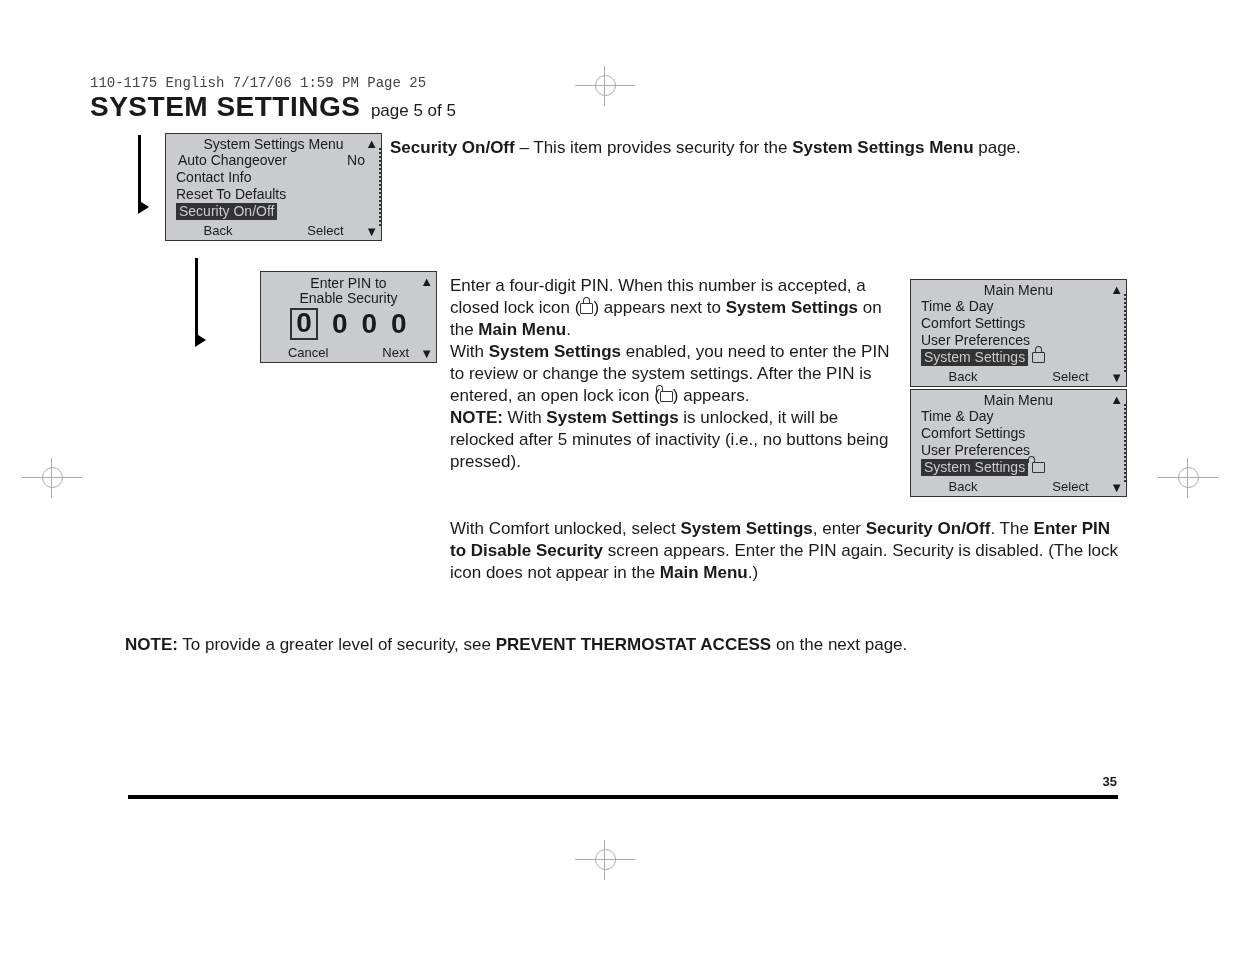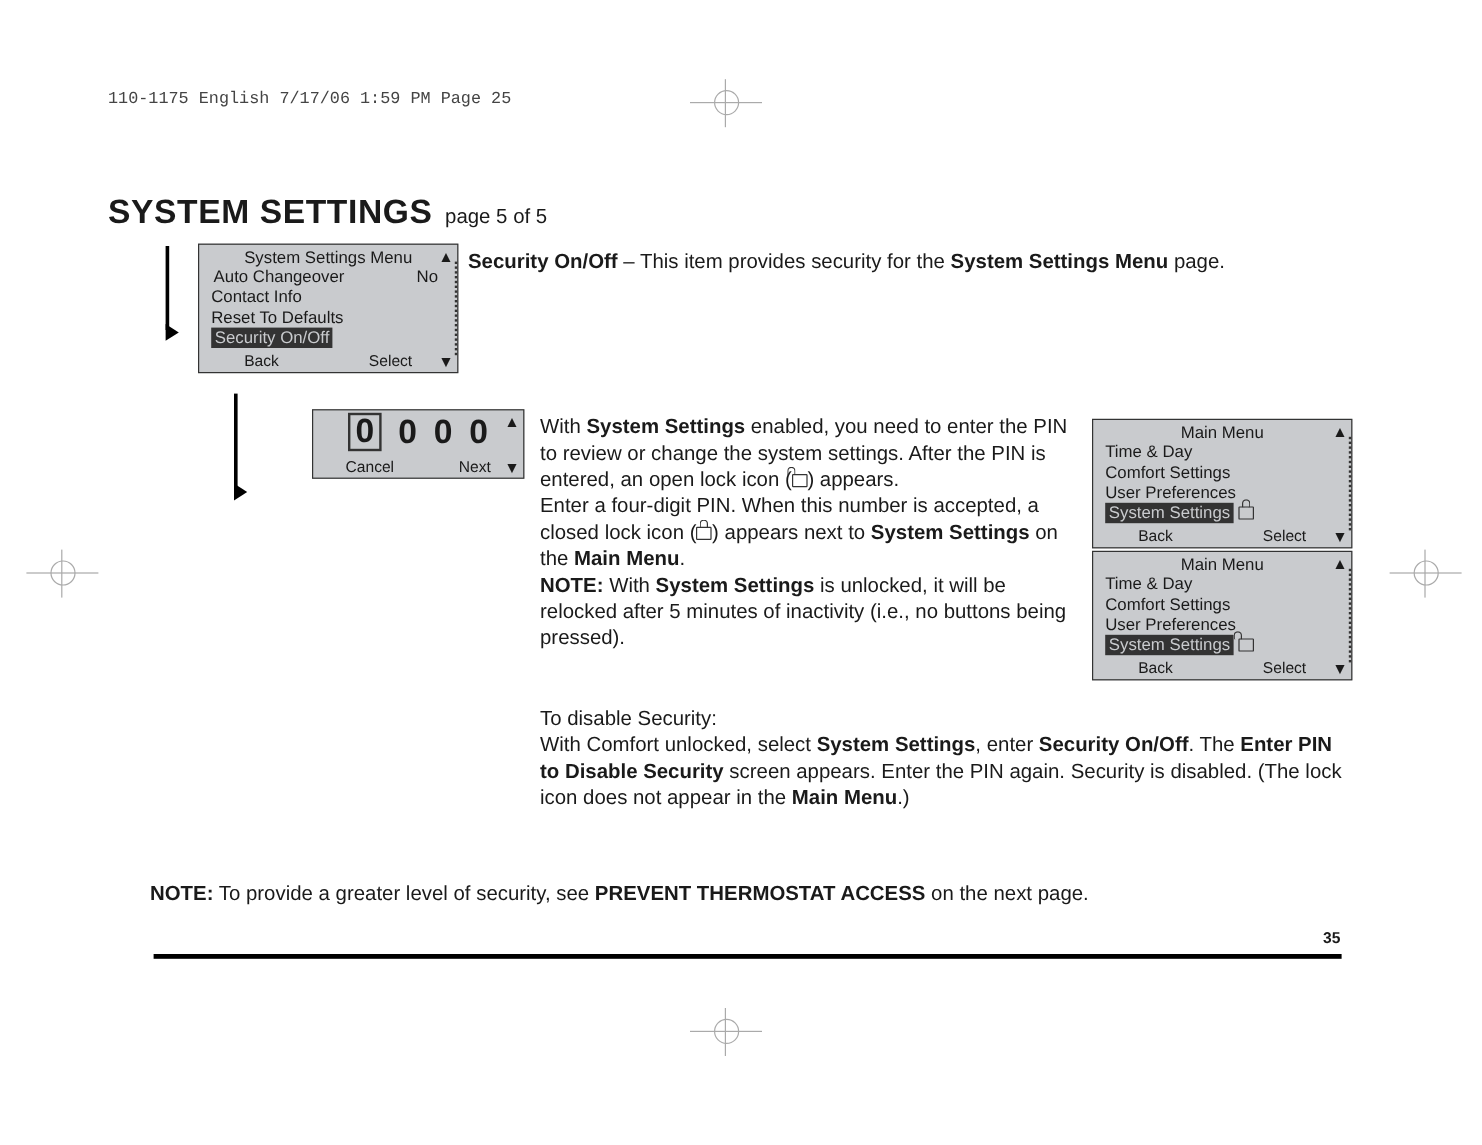--- a/index.html
+++ b/index.html
@@ -15,21 +15,20 @@
   .page {
     position: absolute;
     left: 90px;
     top: 75px;
     width: 1035px;
   }
   .runhead {
     font-family: "Courier New", monospace;
     font-size: 14px;
     color: #444;
-    margin-bottom: 70px;
   }
   h1 {
     font-size: 28px;
     font-weight: 900;
     letter-spacing: 0.5px;
     margin: 0 0 18px 0;
     display: inline;
   }
   .pagelabel { font-size: 17px; font-weight: 400; margin-left: 6px; text-align: right; }
   .content { position: relative; }
@@ -161,38 +160,41 @@
     </div>
 
     <div style="position:absolute;left:105px;top:135px;">
       <div style="border-left:3px solid #000;height:80px;"></div>
       <div class="tri-r" style="left:0;top:75px;"></div>
     </div>
 
     <div class="lcd" style="left:170px; top:148px; width:175px;">
       <span class="lcd-arrow arrow-up">▲</span>
       <span class="lcd-arrow arrow-dn">▼</span>
+      <div class="lcd-title" style="font-size:14px;line-height:15px;padding-top:4px;">
+        <span>Enter PIN to</span><br><span>Enable Security</span>
+      </div>
       <div class="pin-digits">
         <span class="pin-cur">0</span>
         <span>0</span>
         <span>0</span>
         <span>0</span>
       </div>
       <div class="lcd-foot">
         <span>Cancel</span>
         <span>Next</span>
       </div>
     </div>
 
     <div class="body-text" style="position:absolute; left:360px; top:152px; width:448px;">
       <div>
+        <span>Enter a four-digit PIN. When this number is accepted, a closed lock icon (</span><span class="lock-closed"></span><span>) appears next to </span><b>System Settings</b><span> on the </span><b>Main Menu</b><span>.</span>
+      </div>
+      <div>
         <span>With </span><b>System Settings</b><span> enabled, you need to enter the PIN to review or change the system settings. After the PIN is entered, an open lock icon (</span><span class="lock-open"></span><span>) appears.</span>
-      </div>
-      <div>
-        <span>Enter a four-digit PIN. When this number is accepted, a closed lock icon (</span><span class="lock-closed"></span><span>) appears next to </span><b>System Settings</b><span> on the </span><b>Main Menu</b><span>.</span>
       </div>
       <div>
         <b>NOTE:</b><span> With </span><b>System Settings</b><span> is unlocked, it will be relocked after 5 minutes of inactivity (i.e., no buttons being pressed).</span>
       </div>
     </div>
 
     <div class="lcd" style="left:820px; top:156px; width:215px;">
       <span class="lcd-arrow arrow-up">▲</span>
       <span class="lcd-arrow arrow-dn">▼</span>
       <div class="lcd-dashes"></div>
@@ -220,27 +222,26 @@
         <div>User Preferences</div>
         <div><span class="lcd-sel">System Settings</span> <span class="lock-open"></span></div>
       </div>
       <div class="lcd-foot">
         <span>Back</span>
         <span>Select</span>
       </div>
     </div>
 
     <div class="body-text" style="position:absolute; left:360px; top:395px; width:670px;">
-      <div>To disable Security:</div>
       <div>
         <span>With Comfort unlocked, select </span><b>System Settings</b><span>, enter </span><b>Security On/Off</b><span>. The </span><b>Enter PIN to Disable Security</b><span> screen appears. Enter the PIN again. Security is disabled. (The lock icon does not appear in the </span><b>Main Menu</b><span>.)</span>
       </div>
     </div>
 
-    <div class="note" style="position:absolute; left:35px; top:542px; width:980px;">
+    <div class="note" style="position:absolute; left:35px; top:512px; width:980px;">
       <b>NOTE:</b><span> To provide a greater level of security, see </span><b>PREVENT THERMOSTAT ACCESS</b><span> on the next page.</span>
     </div>
 
   </div>
 </div>
 
 <div class="pagefoot-num">35</div>
 <div class="pagefoot-bar"></div>
 
 </body></html>

